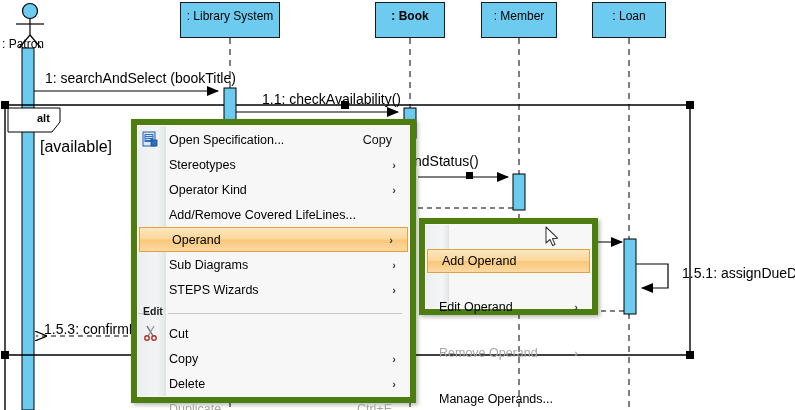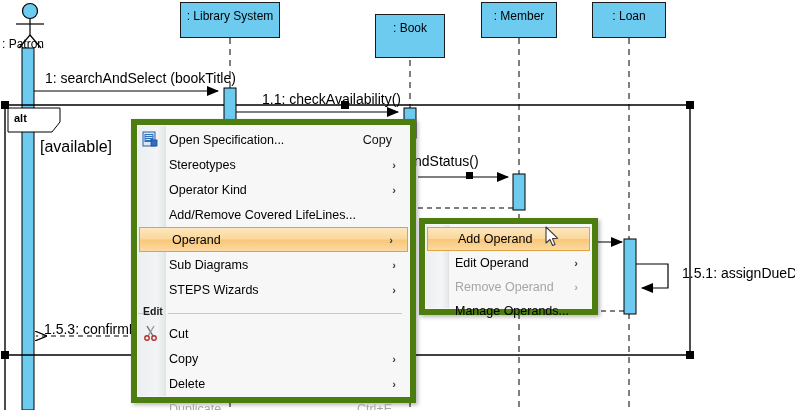--- a/index.html
+++ b/index.html
@@ -55,20 +55,21 @@
     position: absolute;
     font-size: 16px;
     white-space: nowrap;
   }
 
   .frag-tag {
     position: absolute;
     font-size: 11px;
     font-weight: bold;
     white-space: nowrap;
+    margin-left: 23px;
   }
 
   
   .ctx-menu {
     position: absolute;
     background: #f7f7f7;
     border: 6px solid #4d7c0f;
     box-shadow: 2px 2px 4px rgba(0,0,0,0.28);
     box-sizing: border-box;
     padding: 2px 0;
@@ -138,21 +139,21 @@
   
   .ctx-menu.sub {
     left: 419px; top: 218px;
     width: 179px; height: 97px;
     padding: 3px 0;
   }
   .ctx-menu.sub .gutter {
     width: 22px;
     background: linear-gradient(to right,#eceff1 0%,#f3f5f6 70%,#e6e9eb 100%);
   }
-  .ctx-menu.sub .ctx-item { padding-left: 30px; height: 24px; }
+  .ctx-menu.sub .ctx-item { padding-left: 14px; height: 24px; margin-top: 22px; }
 
   
   .icon-spec {
     position: absolute;
     left: 5px; top: 4px;
     width: 16px; height: 16px;
   }
   .icon-cut {
     position: absolute;
     left: 6px; top: 4px;
@@ -237,21 +238,21 @@
     <path d="M636,264 L668,264 L668,288 L642,288" fill="none" stroke="#000" stroke-width="1.2" marker-end="url(#arrowFilledL)"></path>
 
     <line x1="624" y1="311" x2="535" y2="311" stroke="#000" stroke-width="1.1" stroke-dasharray="5,4"></line>
 
     <line x1="128" y1="336" x2="36" y2="336" stroke="#000" stroke-width="1.1" stroke-dasharray="5,4" marker-end="url(#arrowOpen)"></line>
   </svg>
 
   <div class="lifeline-head" style="left:180px; top:2px; width:100px; height:36px;">
     <span>: Library System</span>
   </div>
-  <div class="lifeline-head" style="left:375px; top:14px; width:70px; height:44px;">
+  <div class="lifeline-head" style="left:375px; top:2px; width:70px; height:36px;font-weight:bold;">
     <span>: Book</span>
   </div>
   <div class="lifeline-head" style="left:481px; top:2px; width:76px; height:36px;">
     <span>: Member</span>
   </div>
   <div class="lifeline-head" style="left:592px; top:2px; width:74px; height:36px;">
     <span>: Loan</span>
   </div>
 
   <div class="actor-label" style="left:2px; top:37px;">: Patron</div>

